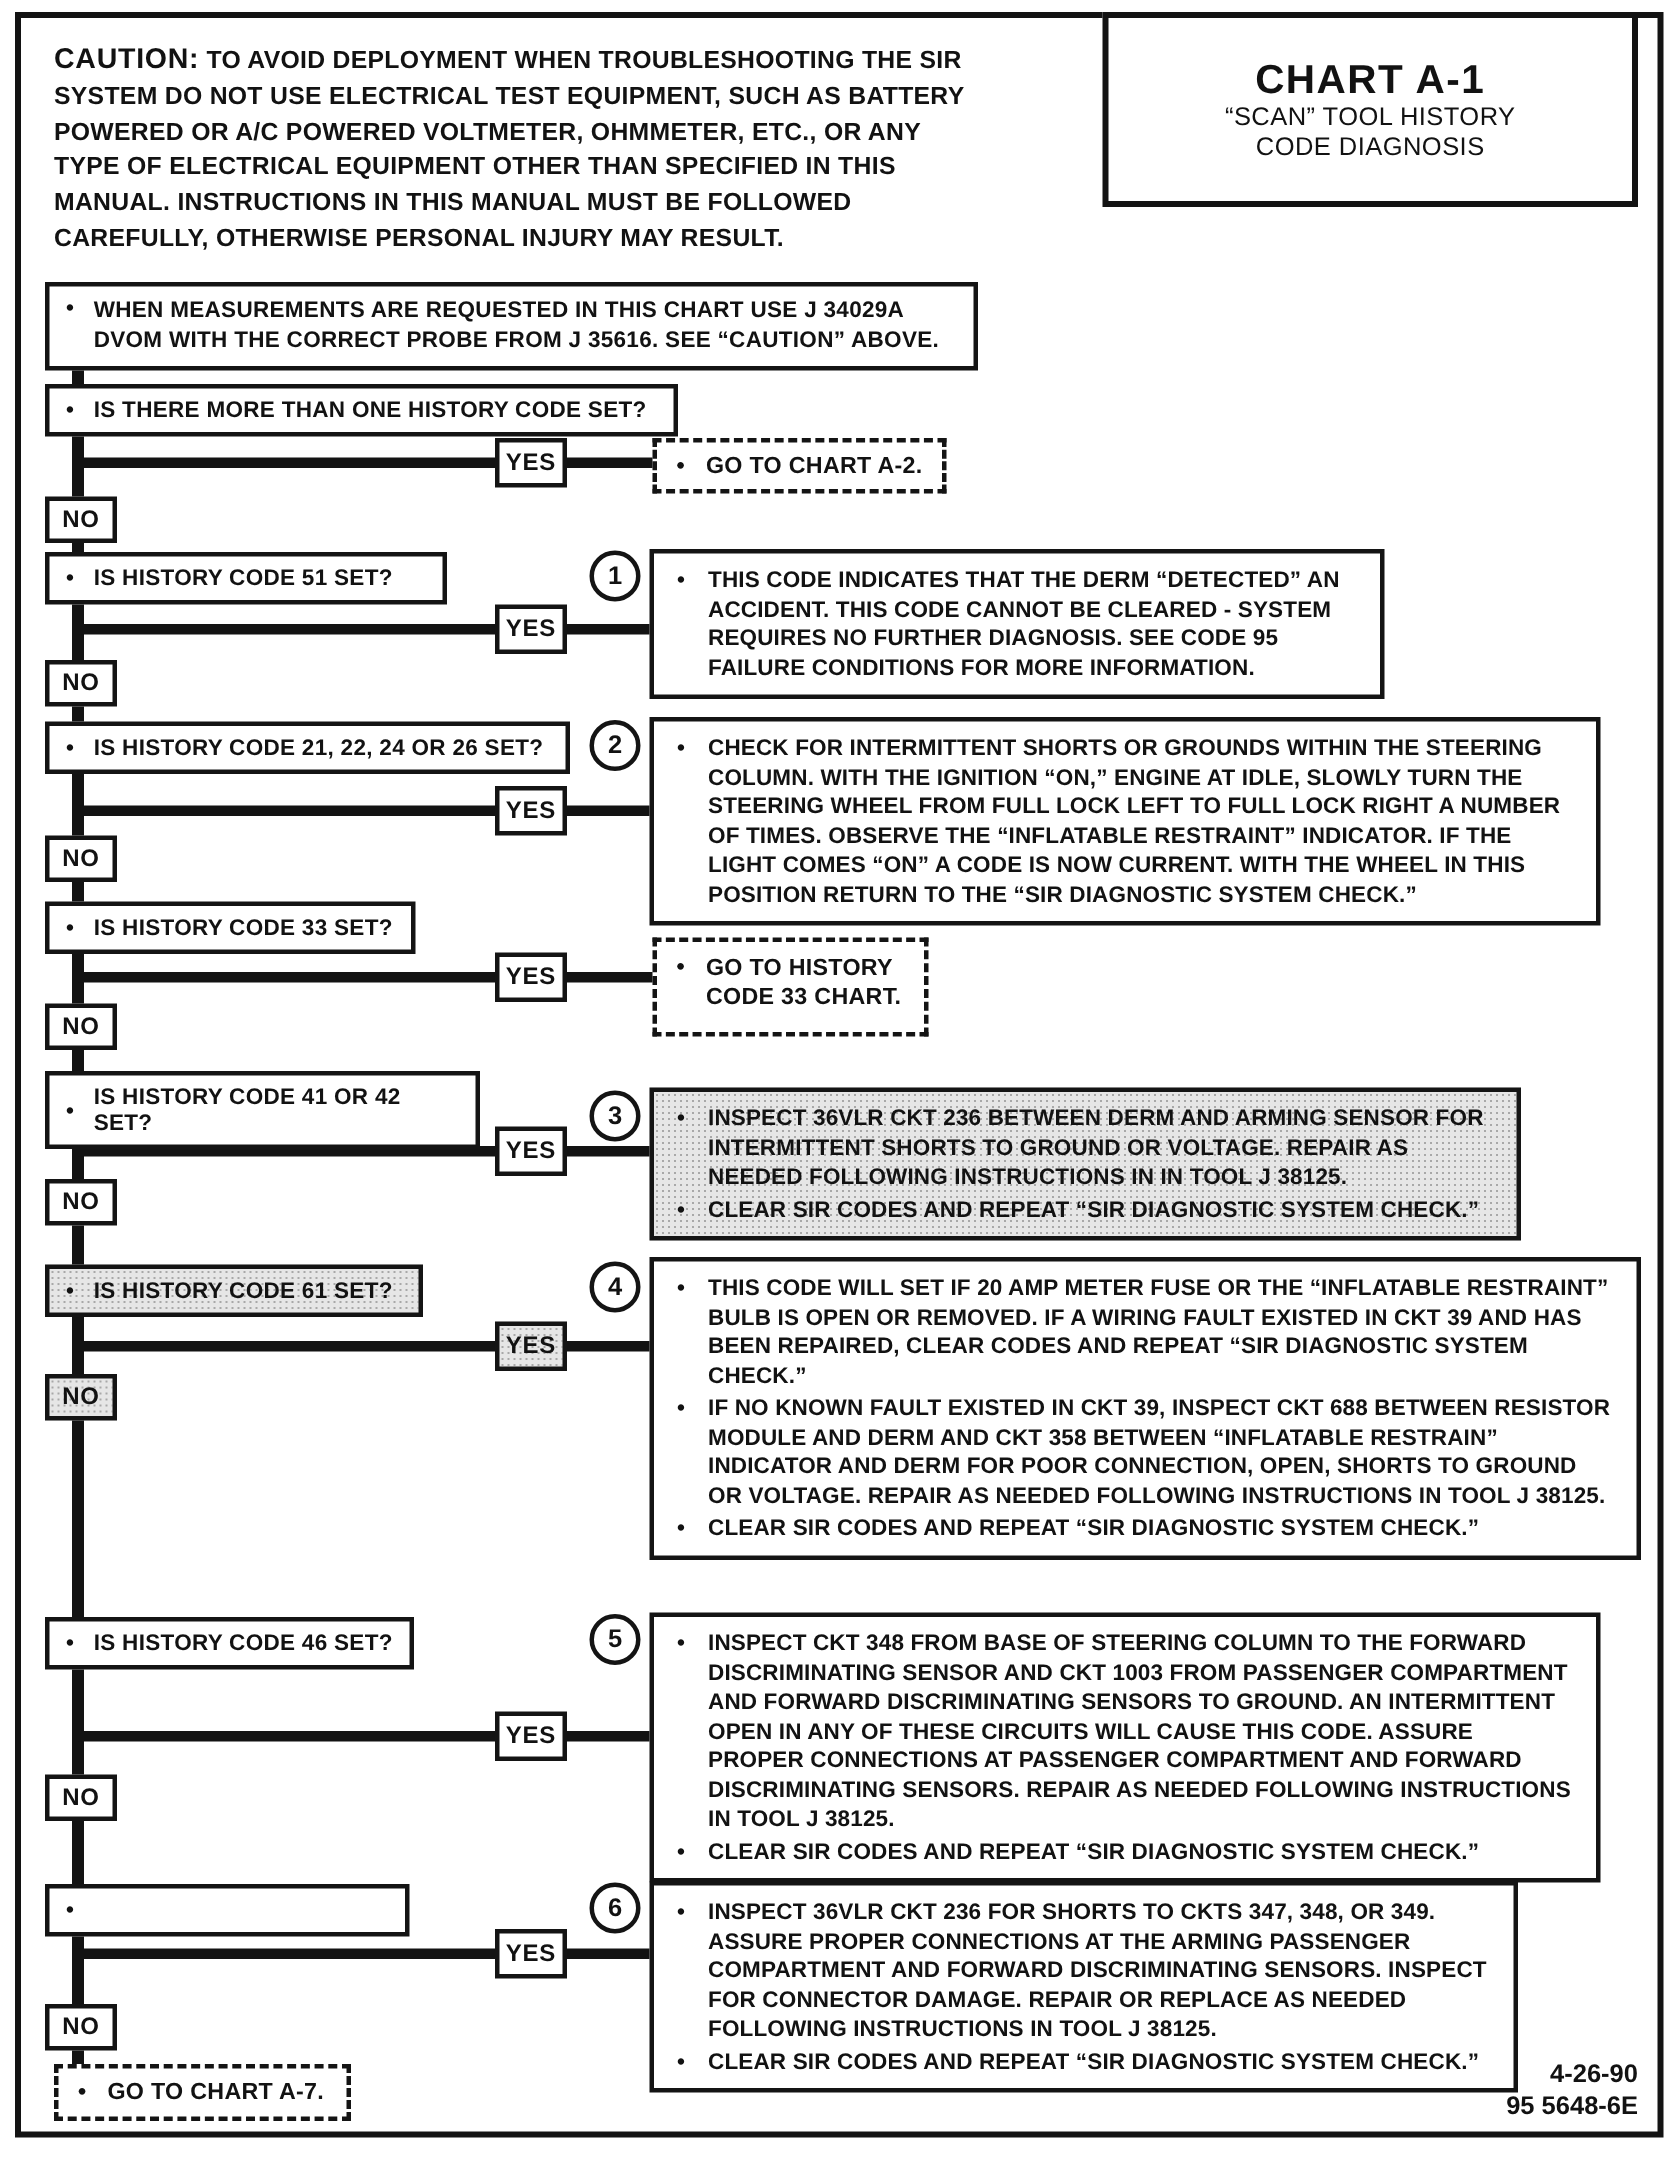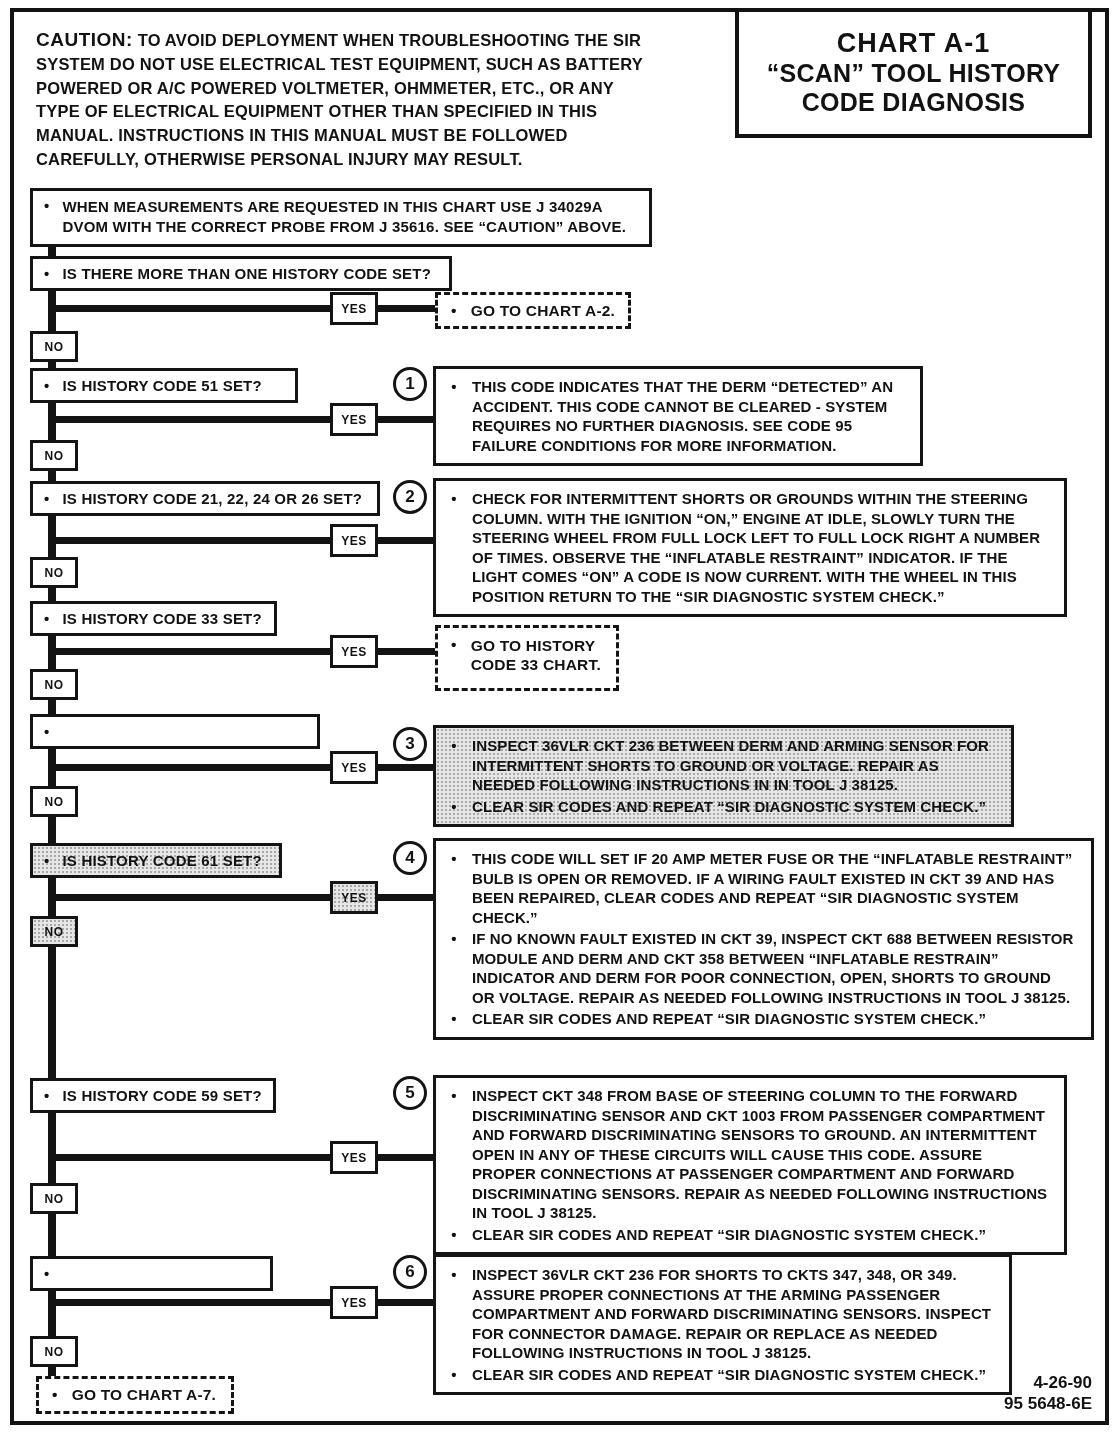--- a/index.html
+++ b/index.html
@@ -8,31 +8,31 @@
     font-family:"Liberation Sans",sans-serif;color:#121212;
     -webkit-font-smoothing:antialiased;
   }
   .abs{position:absolute;}
   
   .frame{left:10px;top:8px;width:1091px;height:1409px;border:4px solid #131313;}
   
   .title-box{left:735px;top:8px;width:349px;height:122px;border:4px solid #131313;background:#fff;
     display:flex;flex-direction:column;align-items:center;justify-content:center;text-align:center;}
   .title-l1{font-size:27px;font-weight:700;letter-spacing:1px;line-height:1.1;}
-  .title-l2,.title-l3{font-size:25px;font-weight:700;line-height:1.15;letter-spacing:.3px;}
+  .title-l2,.title-l3{font-size:17px;font-weight:400;line-height:1.15;letter-spacing:.3px;}
   
   .caution{left:36px;top:26px;width:614px;font-size:16.5px;font-weight:700;line-height:1.43;letter-spacing:.2px;}
   .caution .cap{font-size:19px;letter-spacing:.5px;}
   
   .vline,.hline{background:#131313;}
   
   .qbox{border:3px solid #141414;background:#fff;display:flex;align-items:center;gap:13px;
     padding:6px 10px 6px 11px;font-size:15px;font-weight:700;letter-spacing:.2px;}
   .tag{border:3px solid #141414;background:#fff;display:flex;align-items:center;justify-content:center;
-    font-size:12px;font-weight:700;letter-spacing:.5px;}
+    font-size:16px;font-weight:700;letter-spacing:.5px;}
   .resp{border:3px solid #141414;background:#fff;padding:8px 14px 8px 10px;font-size:15px;font-weight:700;
     line-height:1.3;letter-spacing:.1px;}
   .resp .row{display:flex;gap:10px;}
   .resp .row + .row{margin-top:2px;}
   .resp .mark{width:16px;flex:none;text-align:center;}
   .dashed{border:3px dashed #141414;background:#fff;display:flex;align-items:center;gap:14px;
     padding:5px 10px 5px 13px;font-size:15.5px;font-weight:700;letter-spacing:.2px;}
   .shaded{background-color:#e6e6e6;
     background-image:radial-gradient(#a8a8a8 .8px, rgba(0,0,0,0) .9px);background-size:4px 4px;}
   .numcircle{width:34px;height:34px;border:3px solid #141414;border-radius:50%;background:#fff;
@@ -155,20 +155,21 @@
 </div>
 <div class="abs tag" style="left:330px;top:635px;width:48px;height:33px;box-sizing:border-box;">
   <span>YES</span>
 </div>
 <div class="abs tag" style="left:30px;top:669px;width:48px;height:31px;box-sizing:border-box;">
   <span>NO</span>
 </div>
 
 <div class="abs qbox" style="left:30px;top:714px;width:290px;box-sizing:border-box;">
   <span>•</span>
+  <span>IS HISTORY CODE 41 OR 42 SET?</span>
 </div>
 <div class="abs numcircle" style="left:393px;top:727px;box-sizing:border-box;">
   <span>3</span>
 </div>
 <div class="abs resp shaded" style="left:433px;top:725px;width:581px;box-sizing:border-box;">
   <div class="row">
     <span class="mark">•</span>
     <span>INSPECT 36VLR CKT 236 BETWEEN DERM AND ARMING SENSOR FOR INTERMITTENT SHORTS TO GROUND OR VOLTAGE.  REPAIR AS NEEDED FOLLOWING INSTRUCTIONS IN IN TOOL J 38125.</span>
   </div>
   <div class="row">
@@ -206,21 +207,21 @@
 </div>
 <div class="abs tag shaded" style="left:330px;top:881px;width:48px;height:33px;box-sizing:border-box;">
   <span>YES</span>
 </div>
 <div class="abs tag shaded" style="left:30px;top:916px;width:48px;height:31px;box-sizing:border-box;">
   <span>NO</span>
 </div>
 
 <div class="abs qbox" style="left:30px;top:1078px;width:246px;box-sizing:border-box;">
   <span>•</span>
-  <span>IS HISTORY CODE 59 SET?</span>
+  <span>IS HISTORY CODE 46 SET?</span>
 </div>
 <div class="abs numcircle" style="left:393px;top:1076px;box-sizing:border-box;">
   <span>5</span>
 </div>
 <div class="abs resp" style="left:433px;top:1075px;width:634px;box-sizing:border-box;">
   <div class="row">
     <span class="mark">•</span>
     <span>INSPECT CKT 348 FROM BASE OF STEERING COLUMN TO THE FORWARD DISCRIMINATING SENSOR AND CKT 1003 FROM PASSENGER COMPARTMENT AND FORWARD DISCRIMINATING SENSORS TO GROUND.   AN INTERMITTENT OPEN IN ANY OF THESE CIRCUITS WILL CAUSE THIS CODE.  ASSURE PROPER CONNECTIONS AT PASSENGER COMPARTMENT AND FORWARD DISCRIMINATING SENSORS.  REPAIR AS NEEDED FOLLOWING INSTRUCTIONS IN TOOL J 38125.</span>
   </div>
   <div class="row">

